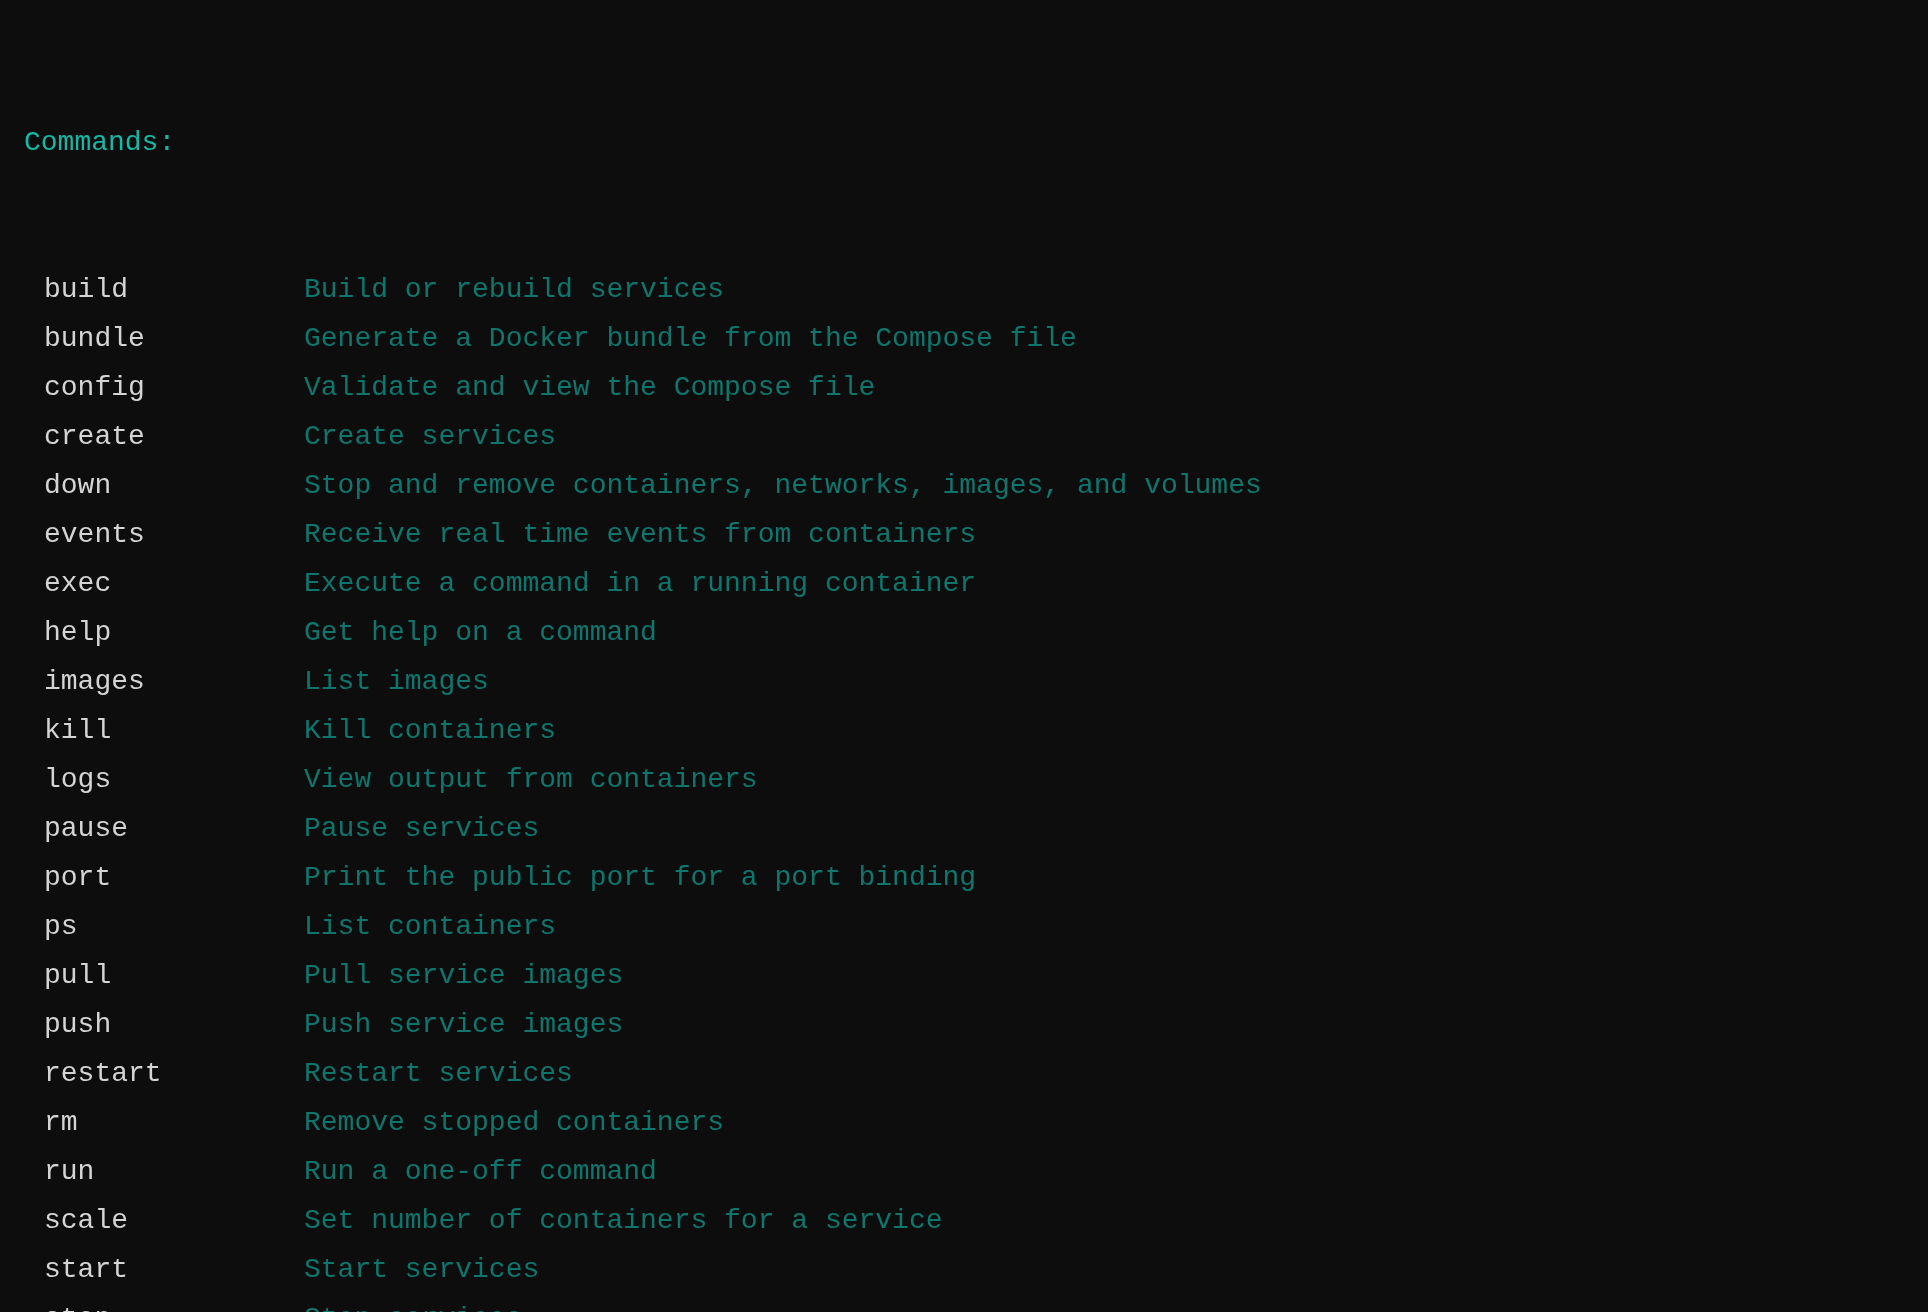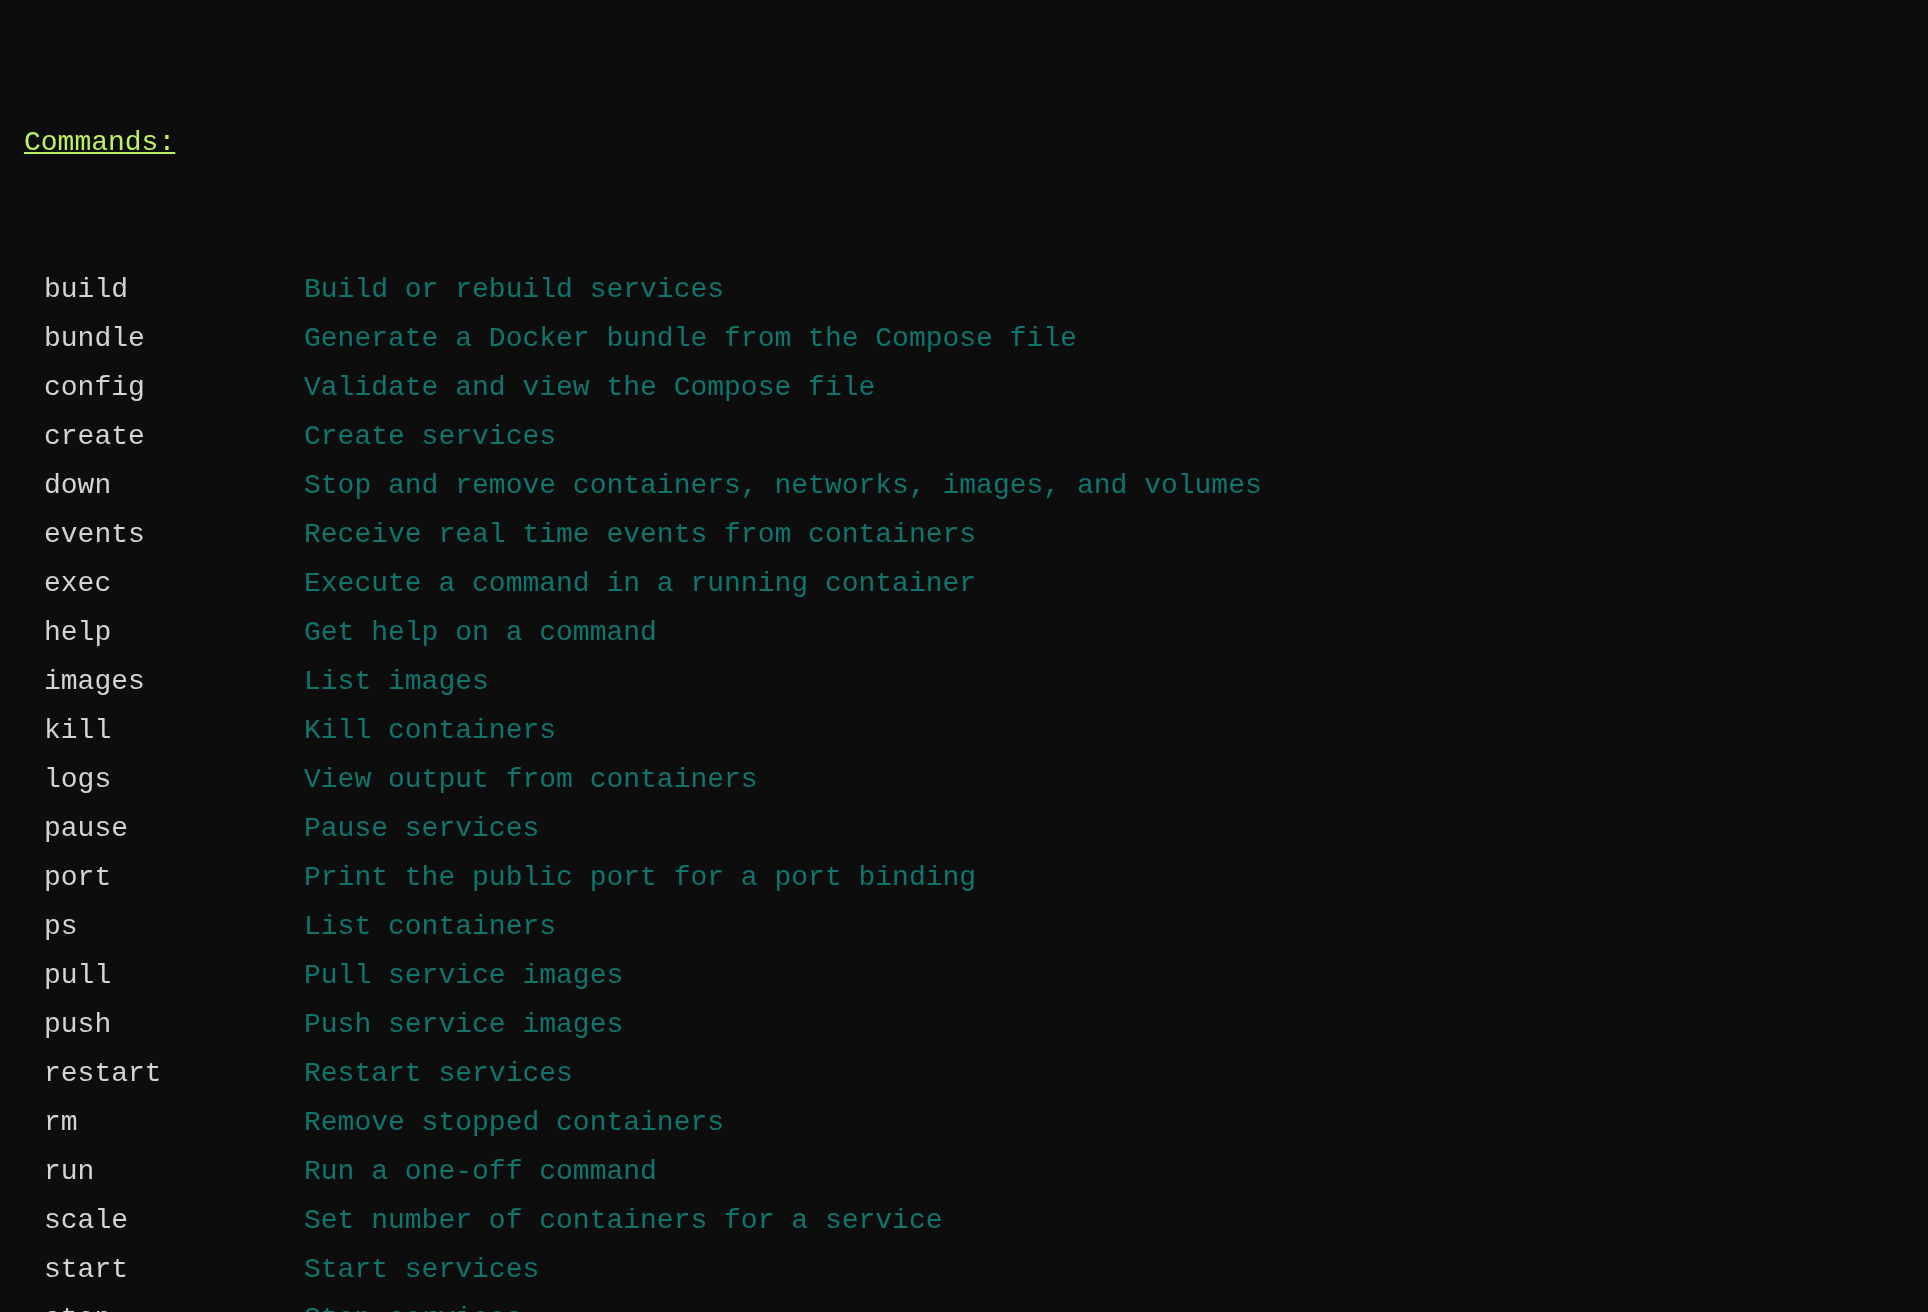--- a/index.html
+++ b/index.html
@@ -17,22 +17,21 @@
       padding: 20px 24px;
       min-height: 1312px;
       width: 1928px;
     }
 
     .terminal-content {
       white-space: pre;
     }
 
     .section-header {
-      color: #bef264;
-      text-decoration: underline;
+      color: #14b8a6;
     }
 
     .command-row {
       display: flex;
     }
 
     .cmd-name {
       display: inline-block;
       min-width: 280px;
       padding-left: 20px;

